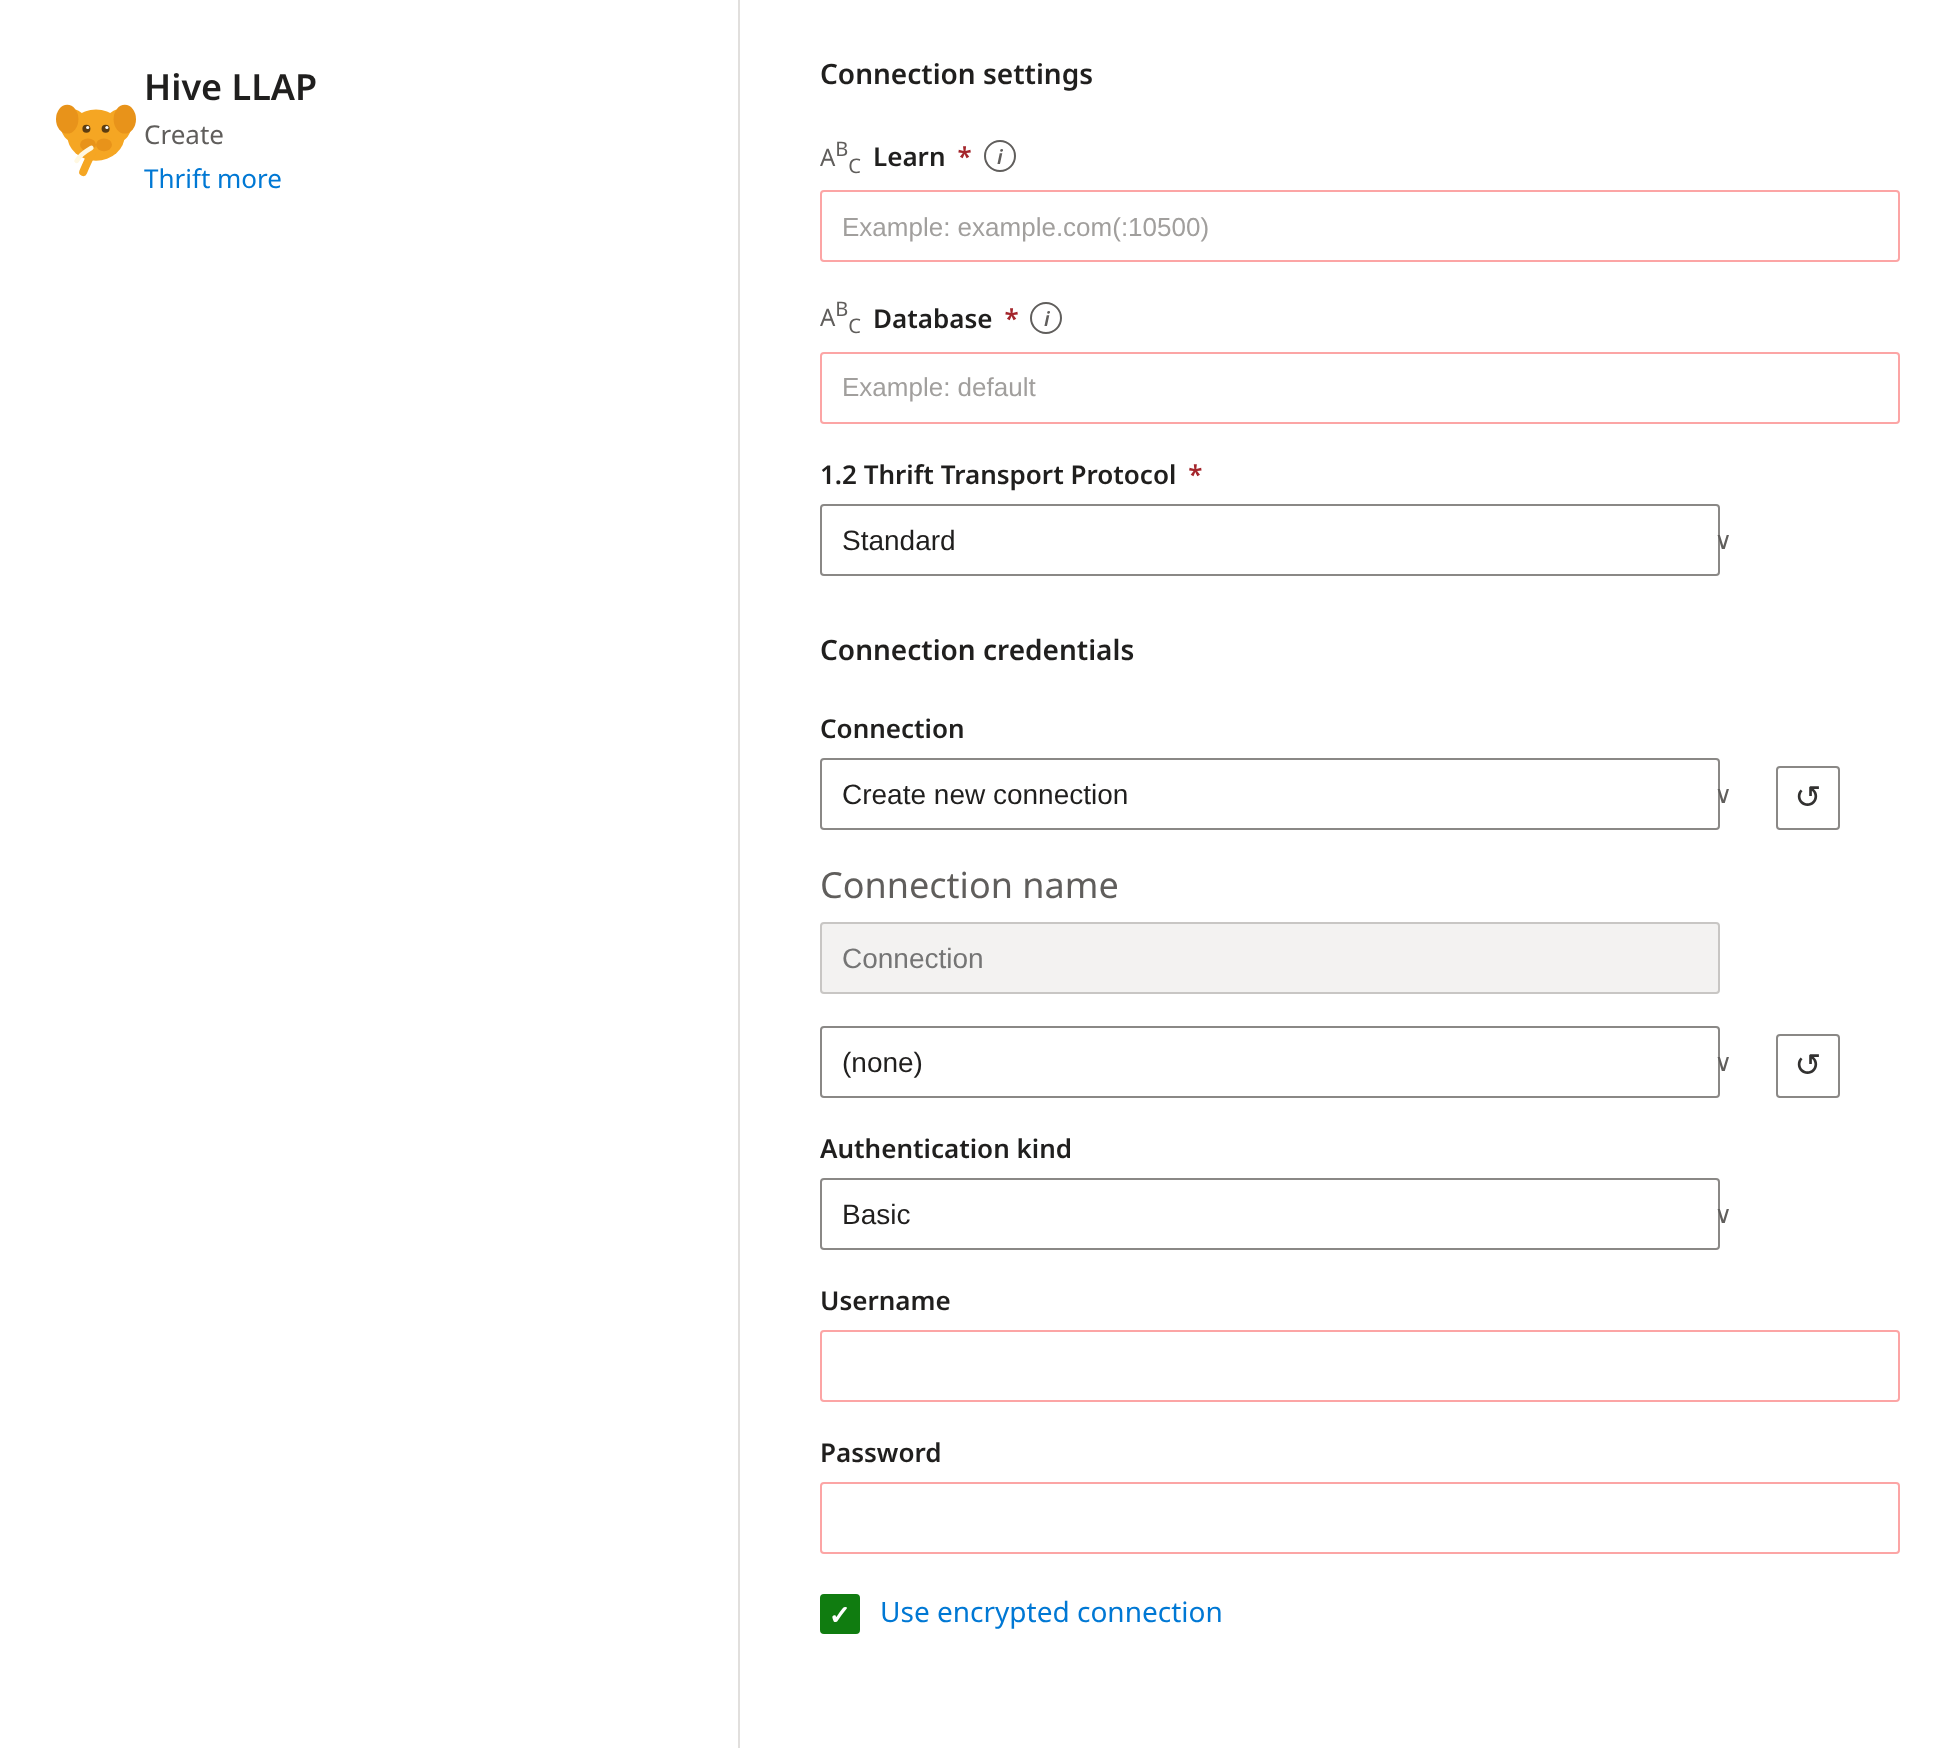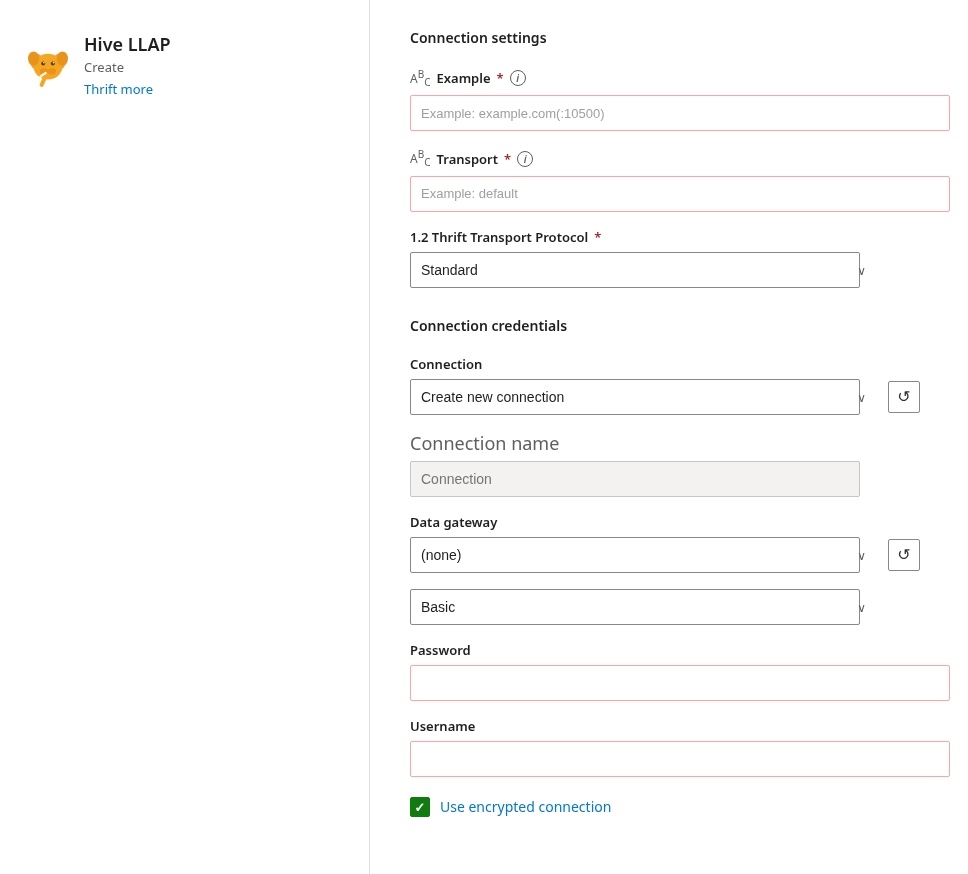--- a/index.html
+++ b/index.html
@@ -20,21 +20,21 @@
       min-width: 370px;
       border-right: 1px solid #e1dfdd;
       padding: 32px 24px;
       display: flex;
       flex-direction: column;
       align-items: flex-start;
     }
     .sidebar-header {
       display: flex;
       align-items: center;
-      gap: 12px;
+      gap: 0;
     }
     .hive-icon {
       width: 48px;
       height: 48px;
     }
     .sidebar-title {
       font-size: 18px;
       font-weight: 600;
       color: #201f1e;
     }
@@ -113,21 +113,21 @@
       font-size: 13px;
       color: #605e5c;
       background: #ffffff;
       outline: none;
     }
     .text-input::placeholder { color: #a19f9d; }
 
     .dropdown-wrapper {
       position: relative;
       display: inline-flex;
-      align-items: center;
+      align-items: flex-end;
       gap: 8px;
     }
     .dropdown {
       width: 450px;
       height: 36px;
       border: 1px solid #8a8886;
       border-radius: 2px;
       padding: 0 10px;
       font-size: 14px;
       color: #201f1e;
@@ -255,31 +255,31 @@
 </div>
 
 <div class="main">
 
   <div>
     <div class="section-title">Connection settings</div>
 
     <div class="field-group">
       <div class="field-label">
         <span class="abc-icon">A<sup>B</sup><sub>C</sub></span>
-        <span>Example</span>
+        <span>Learn</span>
         <span class="required">*</span>
         <span class="info-icon">i</span>
       </div>
       <input type="text" class="text-input" placeholder="Example: example.com(:10500)" style="">
     </div>
 
     <div class="field-group">
       <div class="field-label">
         <span class="abc-icon">A<sup>B</sup><sub>C</sub></span>
-        <span>Transport</span>
+        <span>Database</span>
         <span class="required">*</span>
         <span class="info-icon">i</span>
       </div>
       <input type="text" class="text-input" placeholder="Example: default" style="">
     </div>
 
     <div class="field-group">
       <div class="field-label">
         <span>1.2 Thrift Transport Protocol</span>
         <span class="required">*</span>
@@ -314,59 +314,59 @@
         </button>
       </div>
     </div>
 
     <div class="field-group">
       <div class="field-label-regular">Connection name</div>
       <input type="text" class="connection-name-input" placeholder="Connection" style="">
     </div>
 
     <div class="field-group">
-      <div class="field-label">
-        <span>Data gateway</span>
-      </div>
       <div class="dropdown-wrapper">
         <div class="dropdown-container">
           <select class="dropdown">
             <option>(none)</option>
           </select>
           <span class="dropdown-chevron">∨</span>
         </div>
         <button class="refresh-btn">
           <span>↺</span>
         </button>
       </div>
     </div>
 
     <div class="field-group">
+      <div class="field-label">
+        <span>Authentication kind</span>
+      </div>
       <div class="dropdown-container">
         <select class="dropdown">
           <option>Basic</option>
           <option>Windows</option>
           <option>Anonymous</option>
         </select>
         <span class="dropdown-chevron">∨</span>
       </div>
     </div>
 
     <div class="field-group">
       <div class="field-label">
+        <span>Username</span>
+      </div>
+      <input type="text" class="text-input" placeholder="" style="">
+    </div>
+
+    <div class="field-group">
+      <div class="field-label">
         <span>Password</span>
       </div>
       <input type="password" class="text-input" placeholder="" style="">
-    </div>
-
-    <div class="field-group">
-      <div class="field-label">
-        <span>Username</span>
-      </div>
-      <input type="text" class="text-input" placeholder="" style="">
     </div>
 
     <div class="checkbox-row">
       <div class="checkbox-custom">
         <span class="checkmark">✓</span>
       </div>
       <span class="checkbox-label">Use encrypted connection</span>
     </div>
 
   </div>

